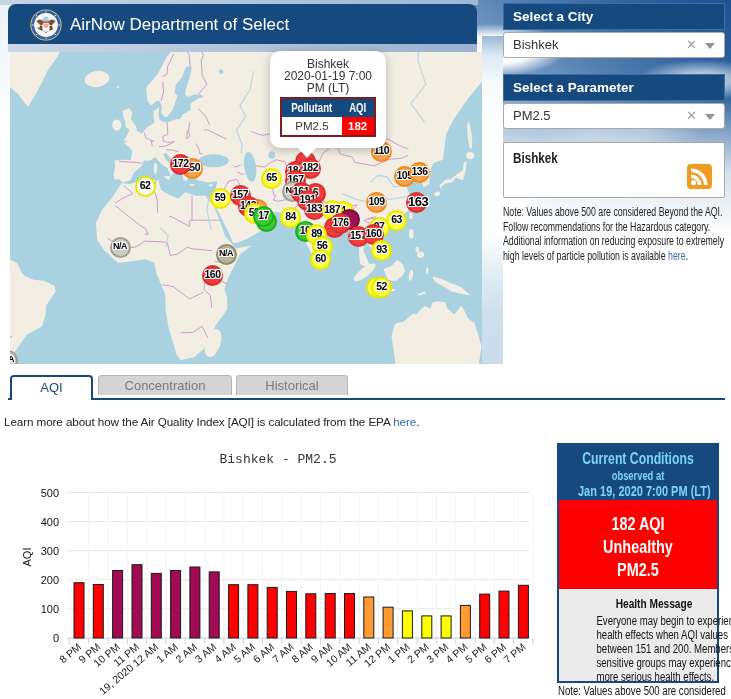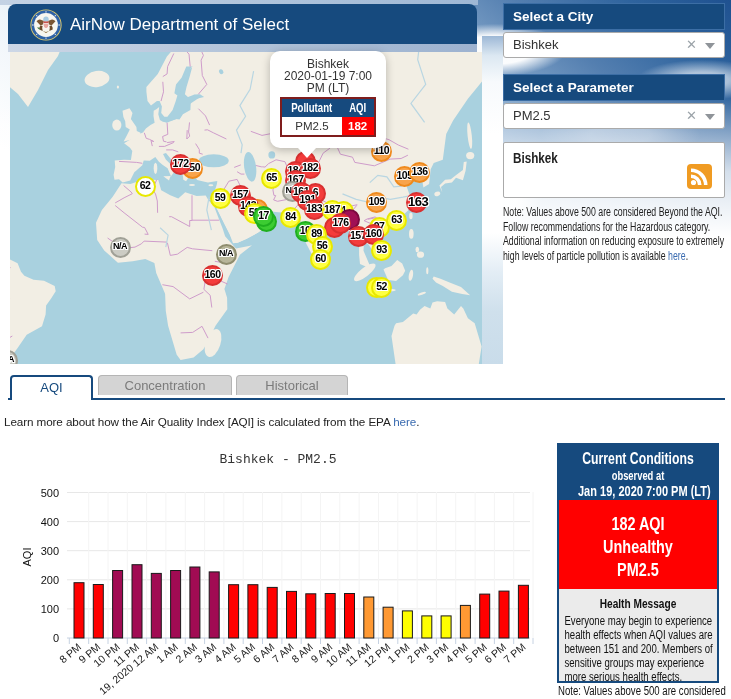--- a/index.html
+++ b/index.html
@@ -60,28 +60,28 @@
 .tabs { position:absolute; left:8px; top:375px; width:717px; height:25px;
   border-bottom:2px solid #164a7e; }
 .tab { position:absolute; top:0; height:20px; background:#d4d4d4; border:1px solid #b5b5b5;
   border-bottom:none; border-radius:4px 4px 0 0; color:#7b7b7b; font-size:13px;
   text-align:center; line-height:19px; }
 .tab.on { height:25px; background:#fff; border:2px solid #164a7e; border-bottom:none;
   color:#164a7e; line-height:21px; }
 .learn { position:absolute; left:4px; top:415px; font-size:11.7px; color:#222; letter-spacing:-0.1px; }
 .cc { position:absolute; left:557px; top:443px; width:162px; height:240px;
   border:2px solid #164a7e; background:#ebebeb; }
-.cc .h { background:#164a7e; color:#ffffff; text-align:center; height:55px; padding-top:4px;}
+.cc .h { background:#164a7e; color:#7dd3fc; text-align:center; height:55px; padding-top:4px;}
 .cc .h .l1 { font-size:17px; font-weight:bold; transform:scaleX(0.72); transform-origin:50% 50%; white-space:nowrap;}
 .cc .h .l2 { font-size:12px; font-weight:bold; transform:scaleX(0.78); transform-origin:50% 50%;}
 .cc .h .l3 { font-size:14.5px; font-weight:bold; transform:scaleX(0.76); transform-origin:50% 50%; white-space:nowrap;}
 .cc .r { background:#ff0000; color:#fff; text-align:center; height:89px; padding-top:12px;
   font-size:19px; font-weight:bold; line-height:23px; }
 .cc .r div { transform:scaleX(0.76); transform-origin:50% 50%; white-space:nowrap; }
-.cc .g { text-align:center; padding-top:7px; }
+.cc .g { text-align:center; padding-top:7px;margin-left:32px; }
 .cc .g .hm { font-size:13px; font-weight:bold; color:#111; transform:scaleX(0.78); transform-origin:50% 50%;}
 .cc .g p { text-align:left; font-size:12.3px; line-height:13.9px; color:#111; padding:4px 0 0 7px;
   width:190px; transform:scaleX(0.78); transform-origin:0 0; white-space:nowrap; }
 .cnote { position:absolute; left:558px; top:684px; font-size:12.3px; color:#111;
   transform:scaleX(0.78); transform-origin:0 0; white-space:nowrap; }
 </style></head>
 <body>
 <div class="sky"></div>
 <div class="topstrip"></div>
 <div class="gapstrip"></div>

